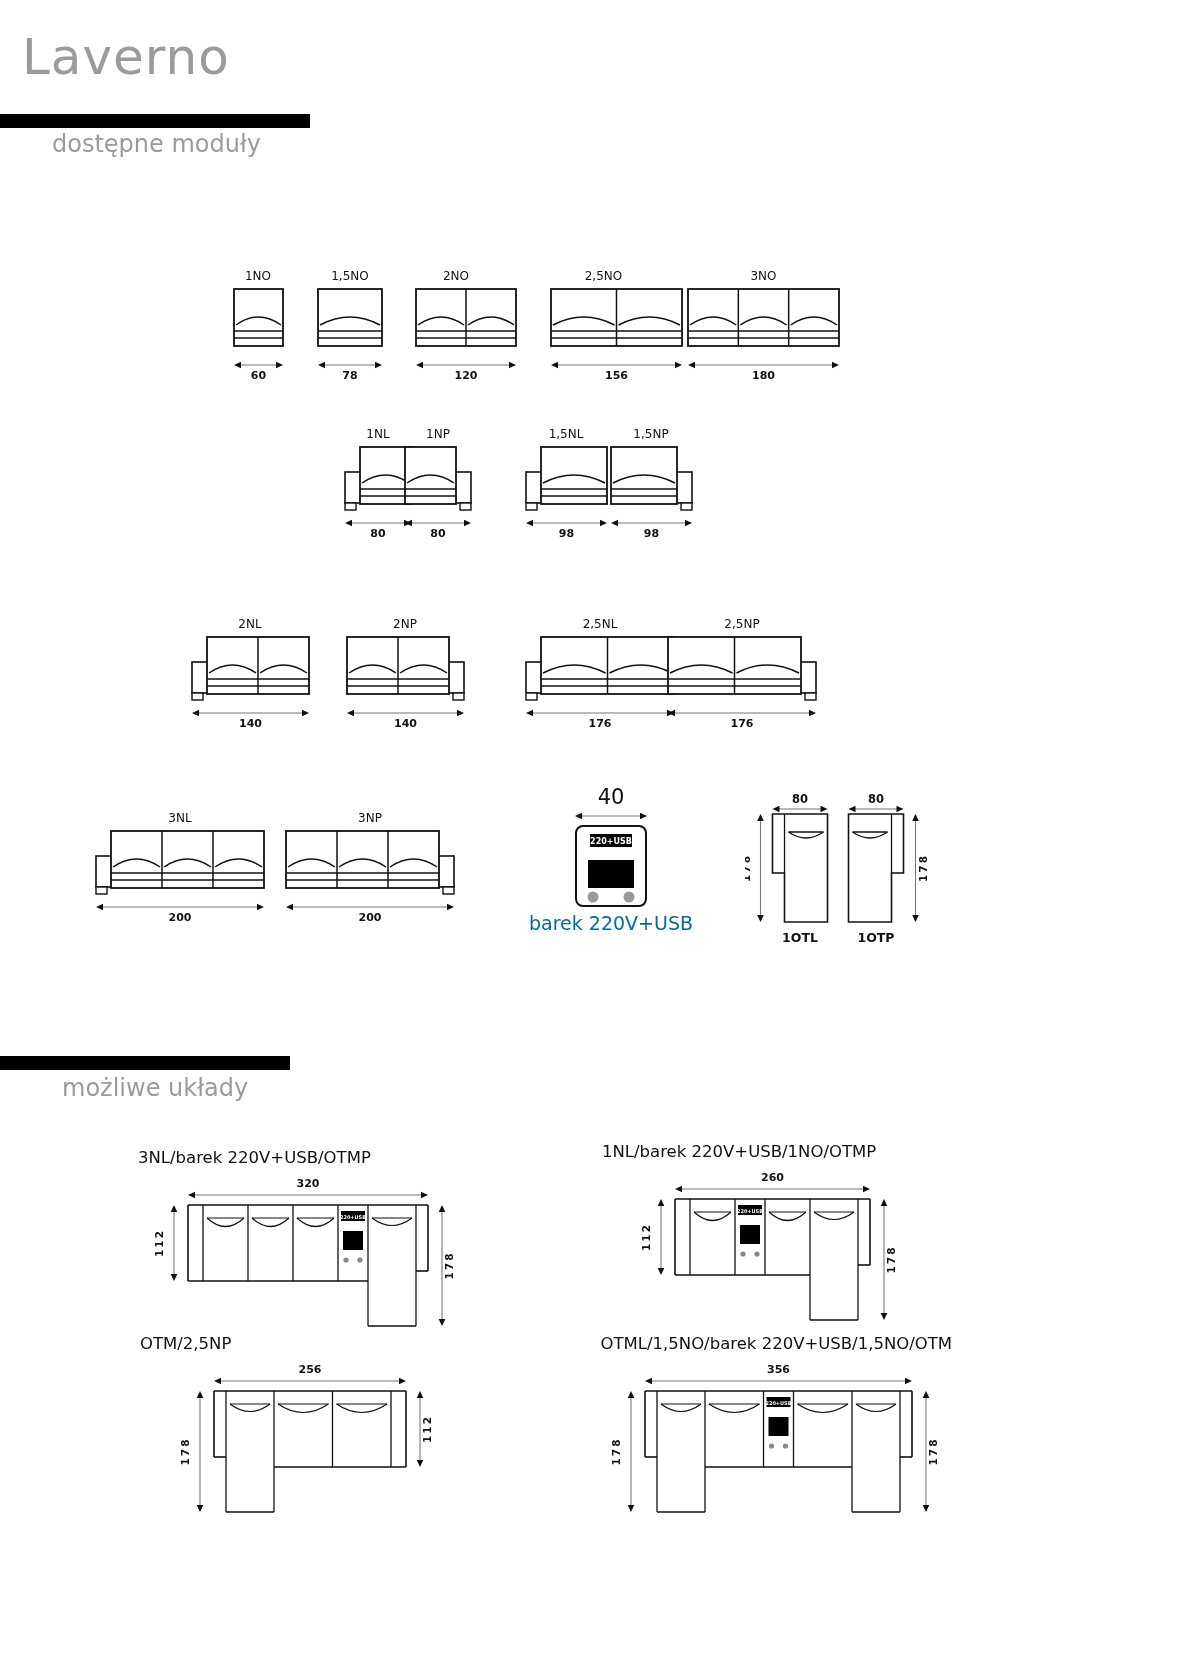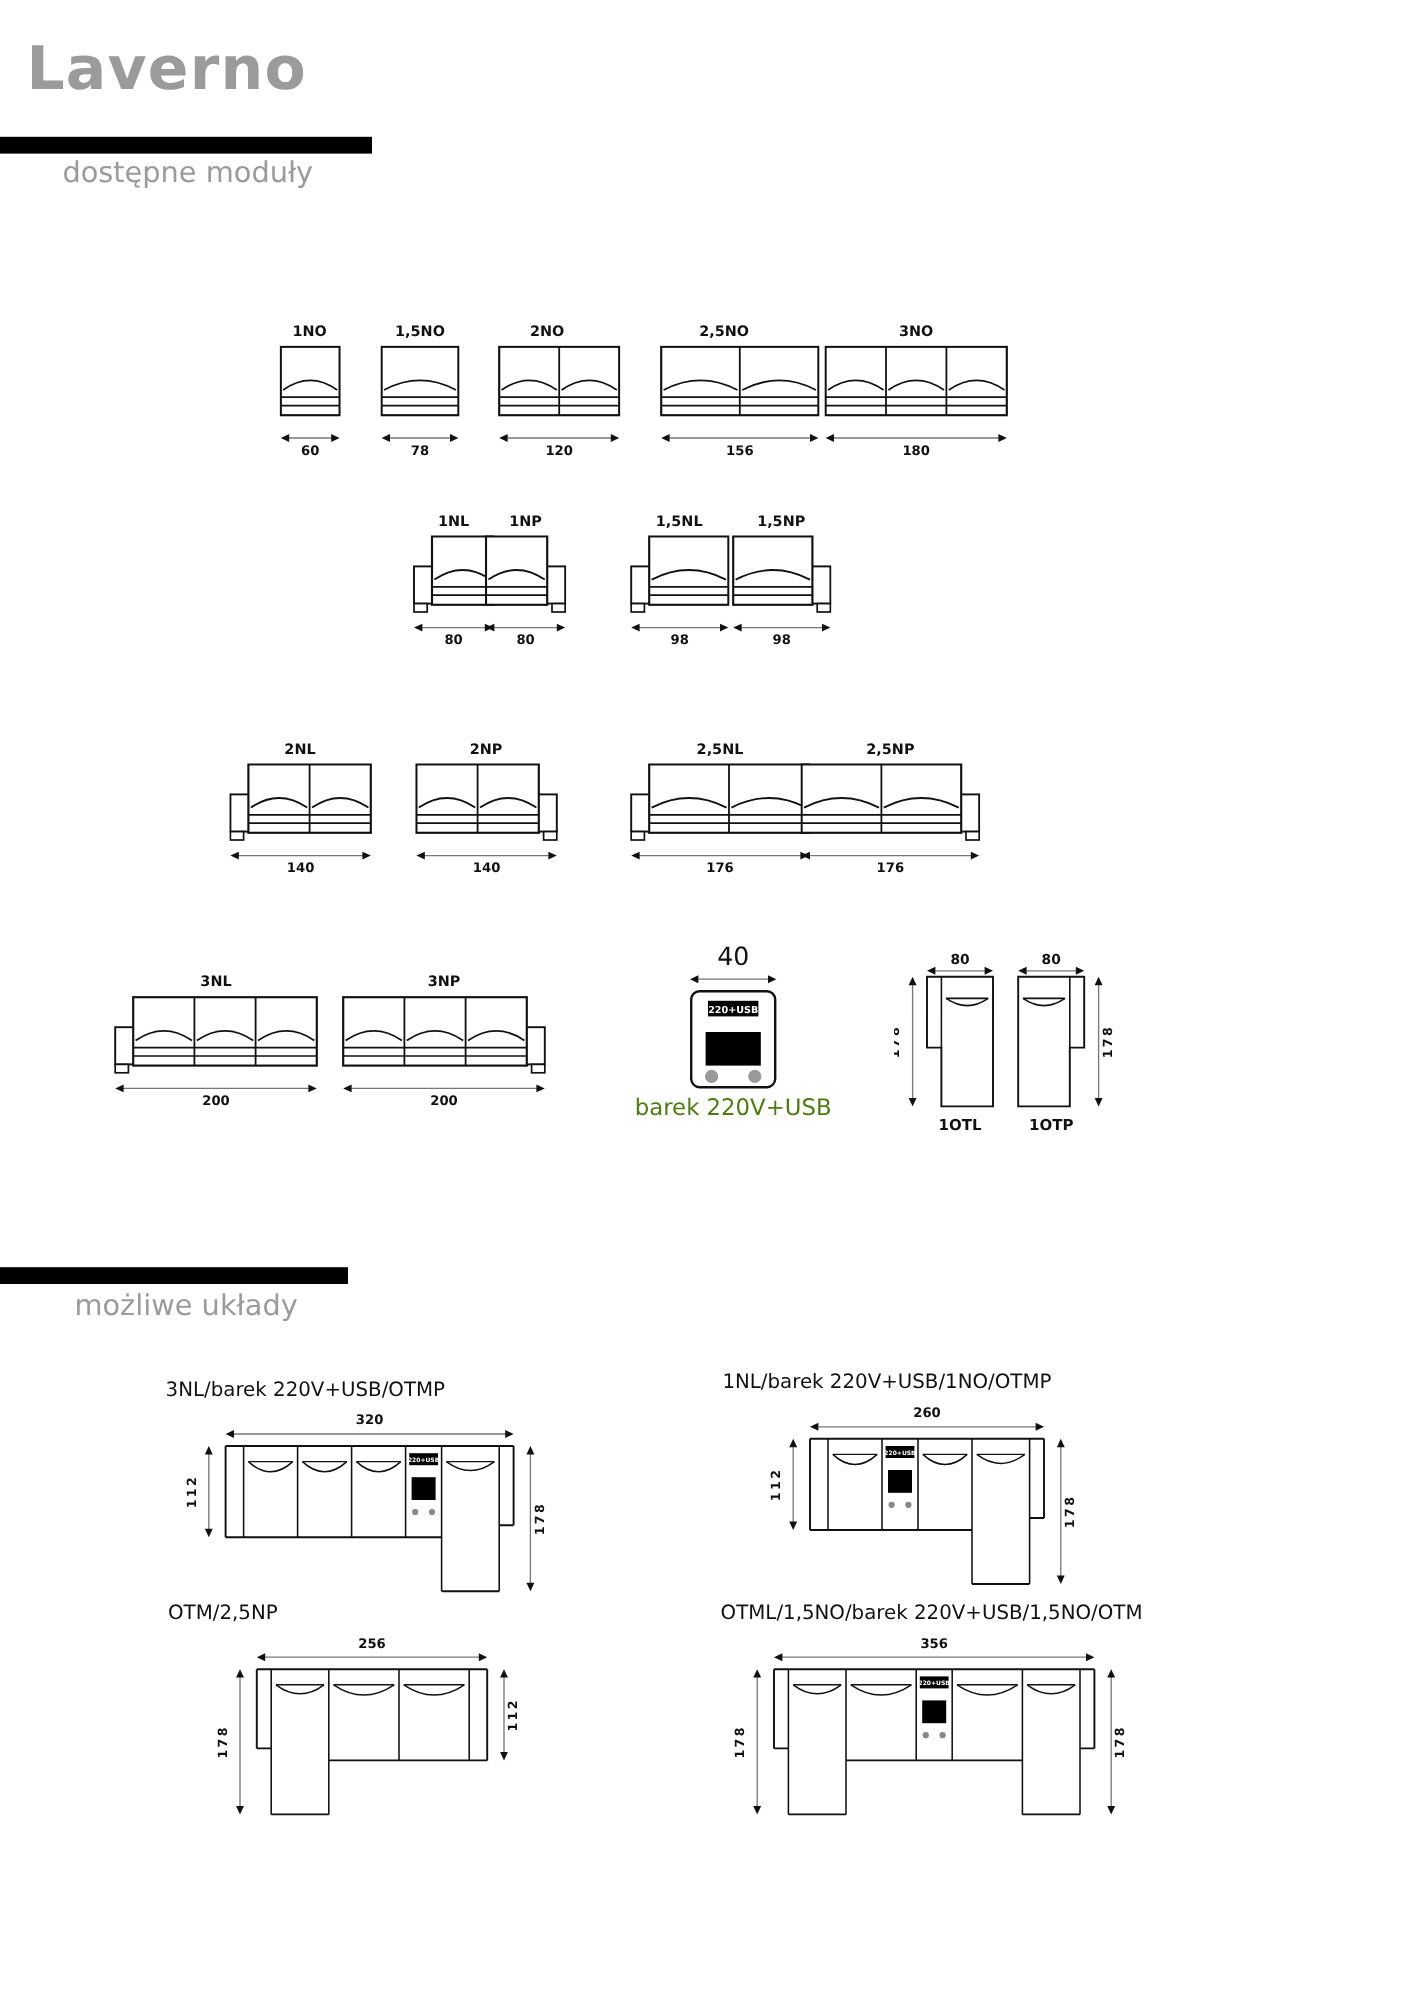--- a/index.html
+++ b/index.html
@@ -1,29 +1,29 @@
 <!DOCTYPE html>
 <html><head>
 <meta charset="utf-8">
 <style>
   html,body{margin:0;padding:0;background:#fff}
   #page{position:relative;width:1180px;height:1669px;background:#fff;
         font-family:"DejaVu Sans","Liberation Sans",sans-serif;overflow:hidden}
-  .brand{position:absolute;left:22px;top:28px;font-size:50px;font-weight:bold;
+  .brand{position:absolute;left:22px;top:28px;font-size:50px;font-weight:normal;
          color:#9b9b9b;letter-spacing:1px}
   .bar{position:absolute;left:0;height:14px;background:#000}
   #bar1{top:114px;width:310px}
   #bar2{top:1056px;width:290px}
   .sechead{position:absolute;font-size:24px;font-weight:normal;color:#9b9b9b;white-space:nowrap}
   #sec1{left:52px;top:130px}
   #sec2{left:62px;top:1074px}
   .mod{position:absolute;text-align:center}
-  .mlabel{font-size:12px;font-weight:bold;color:#111;height:20px;line-height:16px;white-space:nowrap}
+  .mlabel{font-size:12px;font-weight:normal;color:#111;height:20px;line-height:16px;white-space:nowrap}
   .bigdim{font-size:21px;color:#111;height:24px;line-height:22px}
-  .caption{font-size:19px;color:#4d7c0f;margin-top:2px;white-space:nowrap}
+  .caption{font-size:19px;color:#0369a1;margin-top:2px;white-space:nowrap}
   .layout{position:absolute;text-align:left}
   .ltitle{font-size:16.5px;color:#111;margin-bottom:8px;white-space:nowrap}
   svg{display:block;margin:0 auto}
 </style>
 </head>
 <body>
 
 <div id="page">
   <div class="brand">Laverno</div>
   <div class="bar" id="bar1"></div>

